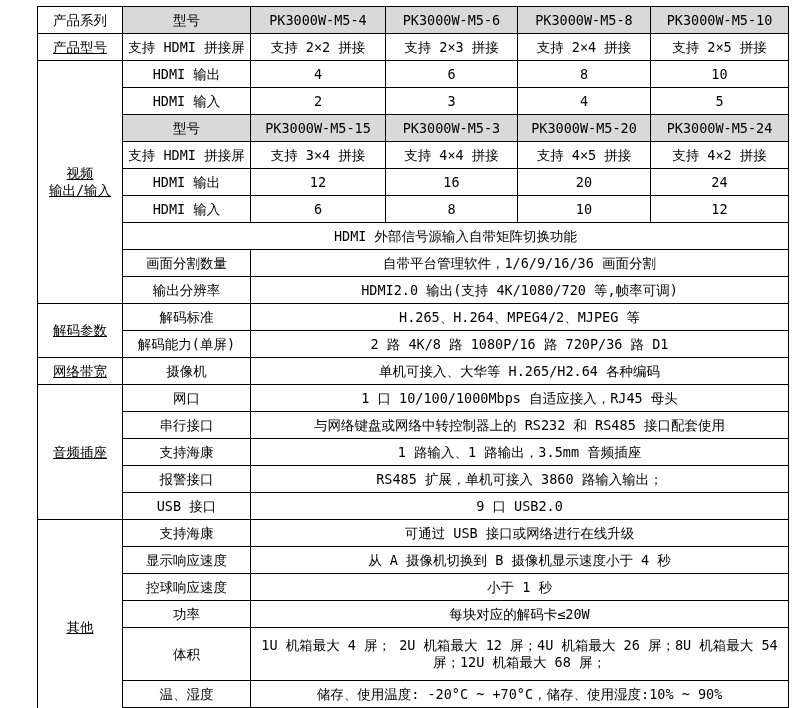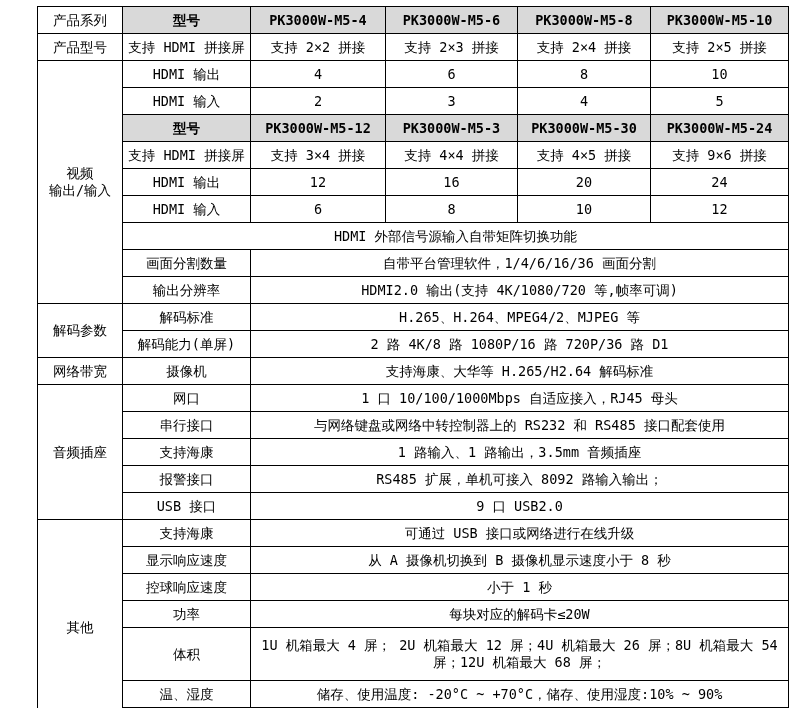--- a/index.html
+++ b/index.html
@@ -29,24 +29,24 @@
     border: 1px solid var(--border-color, #000000);
     text-align: center;
     vertical-align: middle;
     padding: 1px 4px;
     height: 24px;
     line-height: 1.25;
     overflow: hidden;
   }
   table.spec td.hdr {
     background: var(--header-bg, #d9d9d9);
-    font-weight: bold;
   }
   table.spec td.group {
     white-space: pre-line;
+    text-decoration: underline;
   }
   table.spec tr.tall td {
     height: 50px;
   }
 </style>
 </head>
 <body>
 
 <div class="page">
   <table class="spec">
@@ -86,100 +86,100 @@
       </tr>
       <tr>
         <td>HDMI 输入</td>
         <td>2</td>
         <td>3</td>
         <td>4</td>
         <td>5</td>
       </tr>
       <tr>
         <td class="hdr">型号</td>
-        <td class="hdr">PK3000W-M5-12</td>
+        <td class="hdr">PK3000W-M5-15</td>
         <td class="hdr">PK3000W-M5-3</td>
-        <td class="hdr">PK3000W-M5-30</td>
+        <td class="hdr">PK3000W-M5-20</td>
         <td class="hdr">PK3000W-M5-24</td>
       </tr>
       <tr>
         <td>支持 HDMI 拼接屏</td>
         <td>支持 3×4 拼接</td>
         <td>支持 4×4 拼接</td>
         <td>支持 4×5 拼接</td>
-        <td>支持 9×6 拼接</td>
+        <td>支持 4×2 拼接</td>
       </tr>
       <tr>
         <td>HDMI 输出</td>
         <td>12</td>
         <td>16</td>
         <td>20</td>
         <td>24</td>
       </tr>
       <tr>
         <td>HDMI 输入</td>
         <td>6</td>
         <td>8</td>
         <td>10</td>
         <td>12</td>
       </tr>
       <tr>
         <td colspan="5">HDMI 外部信号源输入自带矩阵切换功能</td>
       </tr>
       <tr>
         <td>画面分割数量</td>
-        <td colspan="4">自带平台管理软件，1/4/6/16/36 画面分割</td>
+        <td colspan="4">自带平台管理软件，1/6/9/16/36 画面分割</td>
       </tr>
       <tr>
         <td>输出分辨率</td>
         <td colspan="4">HDMI2.0 输出(支持 4K/1080/720 等,帧率可调)</td>
       </tr>
       <tr>
         <td class="group" rowspan="2">解码参数</td>
         <td>解码标准</td>
         <td colspan="4">H.265、H.264、MPEG4/2、MJPEG 等</td>
       </tr>
       <tr>
         <td>解码能力(单屏)</td>
         <td colspan="4">2 路 4K/8 路 1080P/16 路 720P/36 路 D1</td>
       </tr>
       <tr>
         <td class="group">网络带宽</td>
         <td>摄像机</td>
-        <td colspan="4">支持海康、大华等 H.265/H2.64 解码标准</td>
+        <td colspan="4">单机可接入、大华等 H.265/H2.64 各种编码</td>
       </tr>
       <tr>
         <td class="group" rowspan="5">音频插座</td>
         <td>网口</td>
         <td colspan="4">1 口 10/100/1000Mbps 自适应接入，RJ45 母头</td>
       </tr>
       <tr>
         <td>串行接口</td>
         <td colspan="4">与网络键盘或网络中转控制器上的 RS232 和 RS485 接口配套使用</td>
       </tr>
       <tr>
         <td>支持海康</td>
         <td colspan="4">1 路输入、1 路输出，3.5mm 音频插座</td>
       </tr>
       <tr>
         <td>报警接口</td>
-        <td colspan="4">RS485 扩展，单机可接入 8092 路输入输出；</td>
+        <td colspan="4">RS485 扩展，单机可接入 3860 路输入输出；</td>
       </tr>
       <tr>
         <td>USB 接口</td>
         <td colspan="4">9 口 USB2.0</td>
       </tr>
       <tr>
         <td class="group" rowspan="7">其他</td>
         <td>支持海康</td>
         <td colspan="4">可通过 USB 接口或网络进行在线升级</td>
       </tr>
       <tr>
         <td>显示响应速度</td>
-        <td colspan="4">从 A 摄像机切换到 B 摄像机显示速度小于 8 秒</td>
+        <td colspan="4">从 A 摄像机切换到 B 摄像机显示速度小于 4 秒</td>
       </tr>
       <tr>
         <td>控球响应速度</td>
         <td colspan="4">小于 1 秒</td>
       </tr>
       <tr>
         <td>功率</td>
         <td colspan="4">每块对应的解码卡≤20W</td>
       </tr>
       <tr class="tall">

